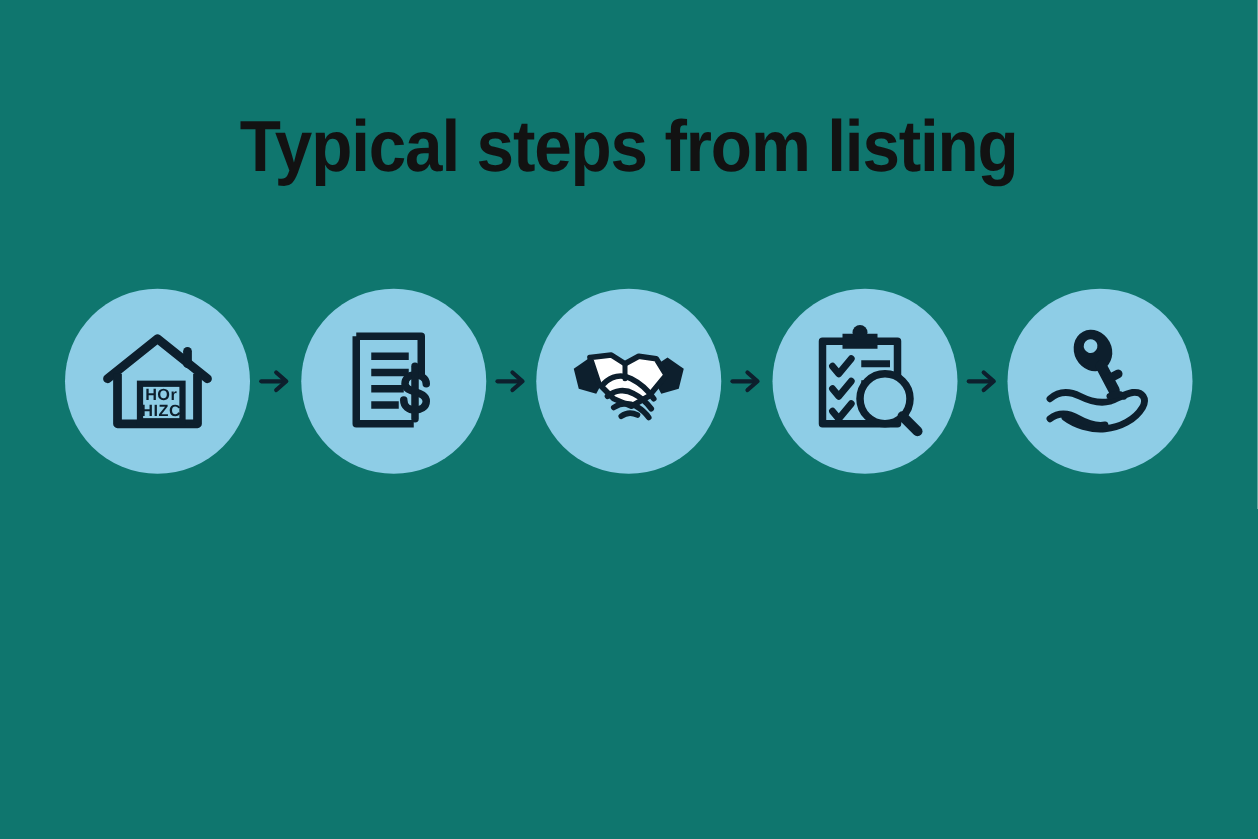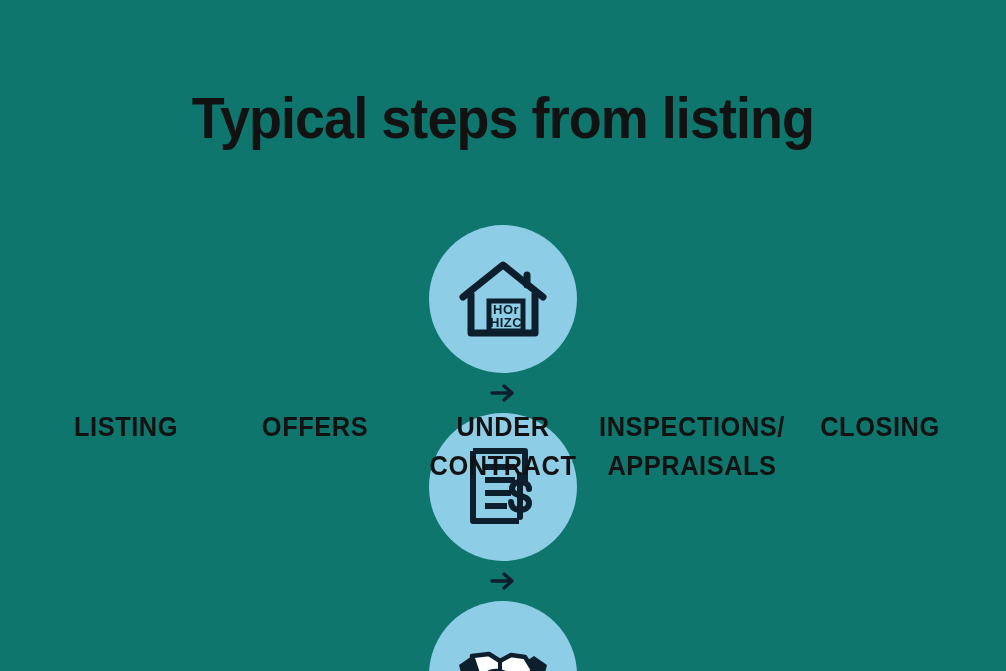--- a/index.html
+++ b/index.html
@@ -35,21 +35,21 @@
     transform-origin: center top;
     white-space: nowrap;
   }
   .steps {
     position: absolute;
     left: 52px;
     top: 225px;
     width: 902px;
     height: 160px;
     display: flex;
-    flex-direction: column;
+    flex-direction: row;
     align-items: center;
     justify-content: space-between;
     text-decoration: underline;
   }
   .step {
     position: relative;
     width: 148px;
     height: 148px;
     flex: 0 0 auto;
   }
@@ -253,25 +253,14 @@
             <path d="M8 62 C16 55 24 56 32 60 C40 64 48 66 56 64 C62 62 68 58 74 57 C82 56 86 62 82 69 C76 79 64 85 52 86 C40 87 28 83 20 77" stroke="#0d1f2d" stroke-width="5.5" fill="none" stroke-linecap="round" stroke-linejoin="round"></path>
             <path d="M8 78 C16 72 24 74 31 78 C38 82 45 84 52 83" stroke="#0d1f2d" stroke-width="5.5" fill="none" stroke-linecap="round"></path>
             <path d="M56 60 C60 58 64 58 67 60" stroke="#0d1f2d" stroke-width="5.5" fill="none" stroke-linecap="round"></path>
           </svg>
         </span>
       </div>
     </div>
 
   </div>
 
-  <div class="labels">
-    <div class="label">LISTING</div>
-    <div class="label-gap"></div>
-    <div class="label">OFFERS</div>
-    <div class="label-gap"></div>
-    <div class="label wide">UNDER CONTRACT</div>
-    <div class="label-gap"></div>
-    <div class="label wider">INSPECTIONS/ APPRAISALS</div>
-    <div class="label-gap"></div>
-    <div class="label">CLOSING</div>
-  </div>
 
 </div>
 
 </body></html>

